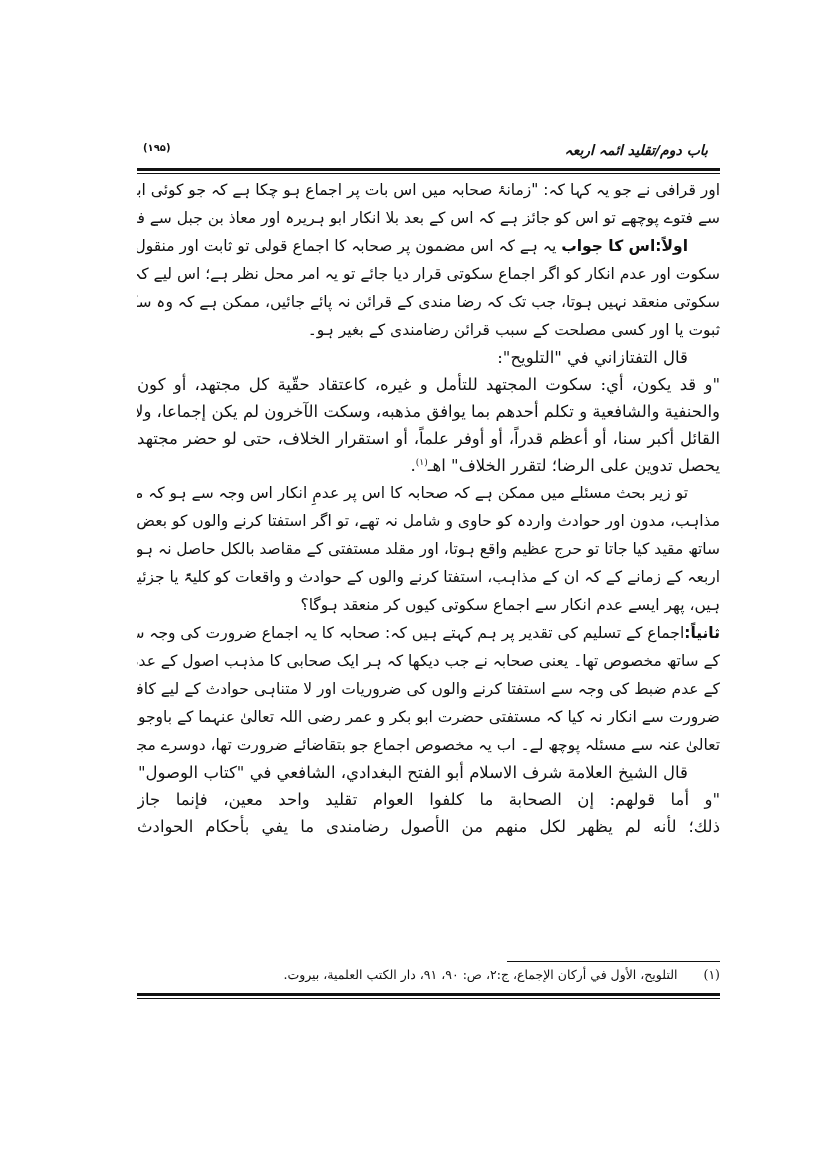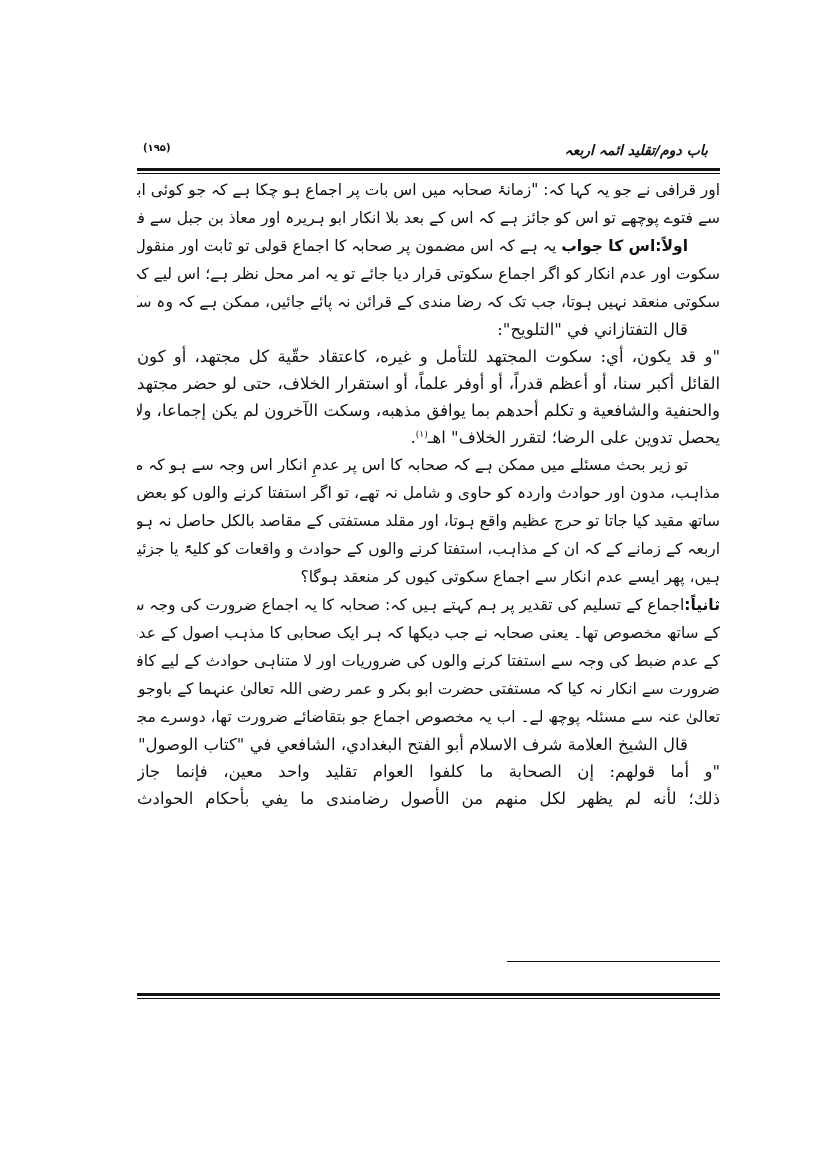--- a/index.html
+++ b/index.html
@@ -65,44 +65,49 @@
   </div>
 
   <div class="body-text">
 
     <span class="line">اور قرافی نے جو یہ کہا کہ: "زمانۂ صحابہ میں اس بات پر اجماع ہو چکا ہے کہ جو کوئی ابو بکر و عمر رضی اللہ تعالیٰ عنہما</span>
     <span class="line last">سے فتوے پوچھے تو اس کو جائز ہے کہ اس کے بعد بلا انکار ابو ہریرہ اور معاذ بن جبل سے فتوے پوچھے"۔</span>
 
     <span class="line indent"><span class="bold">اولاً:</span><span class="bold">اس کا جواب</span><span> یہ ہے کہ اس مضمون پر صحابہ کا اجماع قولی تو ثابت اور منقول نہیں ہے اور محض</span></span>
     <span class="line">سکوت اور عدم انکار کو اگر اجماع سکوتی قرار دیا جائے تو یہ امر محل نظر ہے؛ اس لیے کہ محض سکوت سے اجماع</span>
     <span class="line">سکوتی منعقد نہیں ہوتا، جب تک کہ رضا مندی کے قرائن نہ پائے جائیں، ممکن ہے کہ وہ سکوت، خلاف کے</span>
+    <span class="line last">ثبوت یا اور کسی مصلحت کے سبب قرائن رضامندی کے بغیر ہو۔</span>
 
     <span class="line arabic last indent">قال التفتازاني في "التلويح":</span>
     <span class="line arabic">"و قد يكون، أي: سكوت المجتهد للتأمل و غيره، كاعتقاد حقّية كل مجتهد، أو كون</span>
+    <span class="line arabic">والحنفية والشافعية و تكلم أحدهم بما يوافق مذهبه، وسكت الآخرون لم يكن إجماعا، ولا</span>
     <span class="line arabic">القائل أكبر سنا، أو أعظم قدراً، أو أوفر علماً، أو استقرار الخلاف، حتى لو حضر مجتهد</span>
-    <span class="line arabic">والحنفية والشافعية و تكلم أحدهم بما يوافق مذهبه، وسكت الآخرون لم يكن إجماعا، ولا</span>
     <span class="line arabic last"><span>يحصل تدوین على الرضا؛ لتقرر الخلاف" اهـ</span><sup>(۱)</sup><span>.</span></span>
 
     <span class="line indent">تو زیر بحث مسئلے میں ممکن ہے کہ صحابہ کا اس پر عدمِ انکار اس وجہ سے ہو کہ مجتہدین صحابہ کے</span>
     <span class="line">مذاہب، مدون اور حوادث واردہ کو حاوی و شامل نہ تھے، تو اگر استفتا کرنے والوں کو بعض صحابہ سے استفتا کے</span>
     <span class="line">ساتھ مقید کیا جاتا تو حرج عظیم واقع ہوتا، اور مقلد مستفتی کے مقاصد بالکل حاصل نہ ہوتے۔ بخلاف مجتہدین</span>
     <span class="line">اربعہ کے زمانے کے کہ ان کے مذاہب، استفتا کرنے والوں کے حوادث و واقعات کو کلیۃً یا جزئیۃً حاوی و شامل</span>
     <span class="line last">ہیں، پھر ایسے عدم انکار سے اجماع سکوتی کیوں کر منعقد ہوگا؟</span>
 
     <span class="line"><span class="bold">ثانیاً:</span><span>اجماع کے تسلیم کی تقدیر پر ہم کہتے ہیں کہ: صحابہ کا یہ اجماع ضرورت کی وجہ سے، اور زمانہ صحابہ</span></span>
     <span class="line">کے ساتھ مخصوص تھا۔ یعنی صحابہ نے جب دیکھا کہ ہر ایک صحابی کا مذہب اصول کے عدم تدوین اور حوادث</span>
     <span class="line">کے عدم ضبط کی وجہ سے استفتا کرنے والوں کی ضروریات اور لا متناہی حوادث کے لیے کافی نہیں، تو اس</span>
     <span class="line">ضرورت سے انکار نہ کیا کہ مستفتی حضرت ابو بکر و عمر رضی اللہ تعالیٰ عنہما کے باوجود حضرت ابو ہریرہ رضی اللہ</span>
     <span class="line">تعالیٰ عنہ سے مسئلہ پوچھ لے۔ اب یہ مخصوص اجماع جو بتقاضائے ضرورت تھا، دوسرے مجتہدین کے زمانے</span>
 
     <span class="line arabic last indent">قال الشيخ العلامة شرف الاسلام أبو الفتح البغدادي، الشافعي في "كتاب الوصول":</span>
     <span class="line arabic">"و أما قولهم: إن الصحابة ما كلفوا العوام تقليد واحد معين، فإنما جاز</span>
     <span class="line arabic">ذلك؛ لأنه لم يظهر لكل منهم من الأصول رضامندی ما يفي بأحكام الحوادث</span>
   </div>
 
   <div class="footnote-sep"></div>
+  <div class="footnote">
+    <span class="fn-num">(۱)</span>
+    <span>التلويح، الأول في أركان الإجماع، ج:۲، ص: ۹۰، ۹۱، دار الكتب العلمية، بيروت.</span>
+  </div>
 
   <div class="rule-double rule-bottom">
     <div class="thick"></div>
       <div class="gap"></div>
       <div class="thin"></div>
   </div>
 </div>
 
 </body></html>

